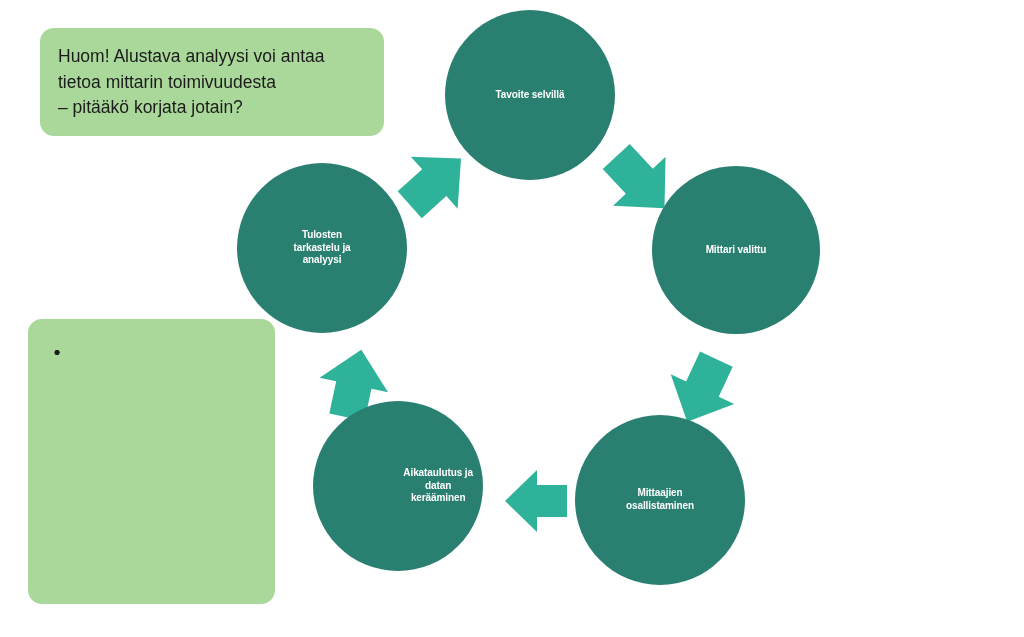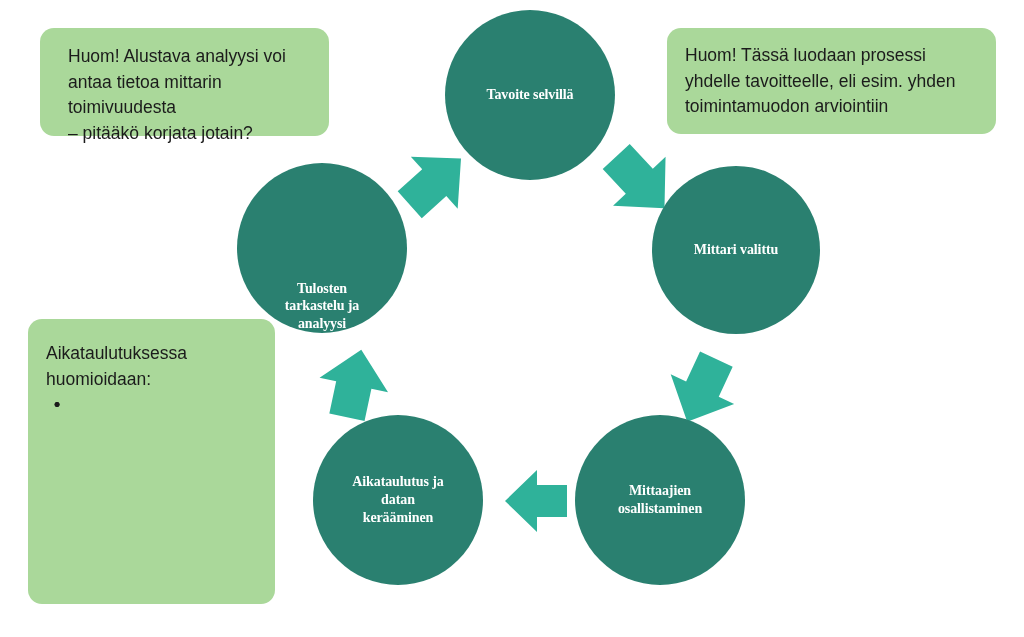--- a/index.html
+++ b/index.html
@@ -25,33 +25,32 @@
     background: #2a8070;
     display: flex;
     align-items: center;
     justify-content: center;
     text-align: center;
     box-sizing: border-box;
   }
   .cycle-node-label {
     color: #ffffff;
     font-weight: bold;
-    font-size: 14px;
+    font-size: 10px;
     line-height: 1.27;
     letter-spacing: -0.1px;
     padding: 0 10px;
     white-space: pre-line;
-    font-family: Liberation Serif, serif;
   }
 
   #node-tavoite      { left: 445px; top: 10px;  width: 170px; height: 170px; }
   #node-mittari      { left: 652px; top: 166px; width: 168px; height: 168px; }
   #node-mittaajien   { left: 575px; top: 415px; width: 170px; height: 170px; }
-  #node-aikataulutus { left: 313px; top: 415px; width: 170px; height: 170px; }
-  #node-tulokset     { left: 237px; top: 163px; width: 170px; height: 170px; align-items: flex-end; }
+  #node-aikataulutus { left: 313px; top: 401px; width: 170px; height: 170px; justify-content: flex-end; }
+  #node-tulokset     { left: 237px; top: 163px; width: 170px; height: 170px; }
 
   
   .cycle-arrow {
     position: absolute;
     width: 0;
     height: 0;
   }
   .cycle-arrow svg { display: block; overflow: visible; }
   .arrow-shape { fill: #2fb29a; }
 
@@ -71,22 +70,22 @@
     font-size: 17.5px;
     line-height: 1.47;
   }
   .note p {
     margin: 0;
     white-space: pre-line;
   }
 
   #note-analyysi {
     left: 40px;  top: 28px;
-    width: 289px; height: 108px;
-    padding: 16px 18px 14px 28px;
+    width: 344px; height: 108px;
+    padding: 16px 18px 14px 18px;
   }
   #note-prosessi {
     left: 667px; top: 28px;
     width: 329px; height: 106px;
     padding: 15px 16px 14px 18px;
   }
   #note-aikataulu {
     left: 28px;  top: 319px;
     width: 247px; height: 285px;
     padding: 22px 14px 16px 18px;
@@ -185,26 +184,22 @@
     <span class="cycle-node-label" style="color: rgb(255, 255, 255);">Tulosten
 tarkastelu ja
 analyysi</span>
   </div>
 
   <div class="note" id="note-analyysi" style="background: rgb(170, 216, 154); color: rgb(27, 27, 27);">
     <p>Huom! Alustava analyysi voi antaa tietoa mittarin toimivuudesta
 – pitääkö korjata jotain?</p>
   </div>
 
-  <div class="note" id="note-prosessi" style="background: rgb(170, 216, 154); color: rgb(27, 27, 27);">
-    <p>Huom! Tässä luodaan prosessi yhdelle tavoitteelle, eli esim. yhden toimintamuodon arviointiin</p>
-  </div>
 
   <div class="note" id="note-aikataulu" style="background: rgb(170, 216, 154); color: rgb(27, 27, 27);">
-    <p class="note-intro">Aikataulutuksessa huomioidaan:</p>
     <ul class="note-bullets">
       <li>
         <span class="bullet-dot">•</span>
       </li>
       <li>
         <span class="bullet-dot">•</span>
       </li>
       <li>
         <span class="bullet-dot">•</span>
       </li>

